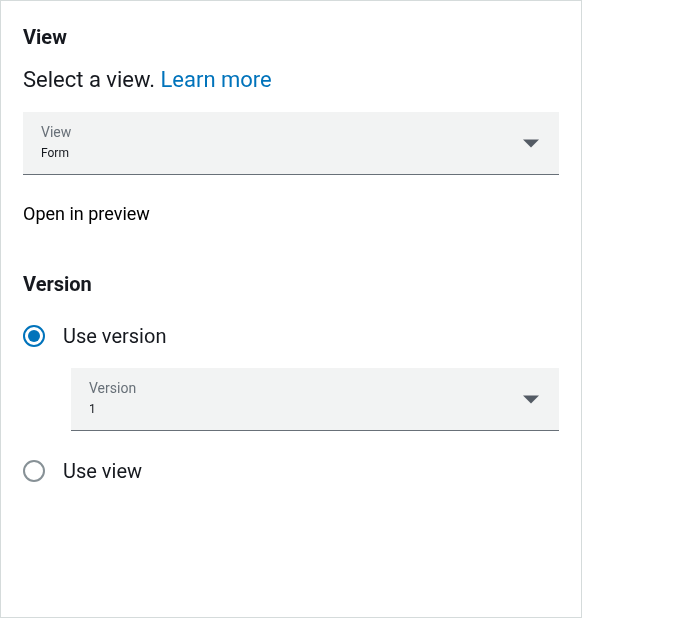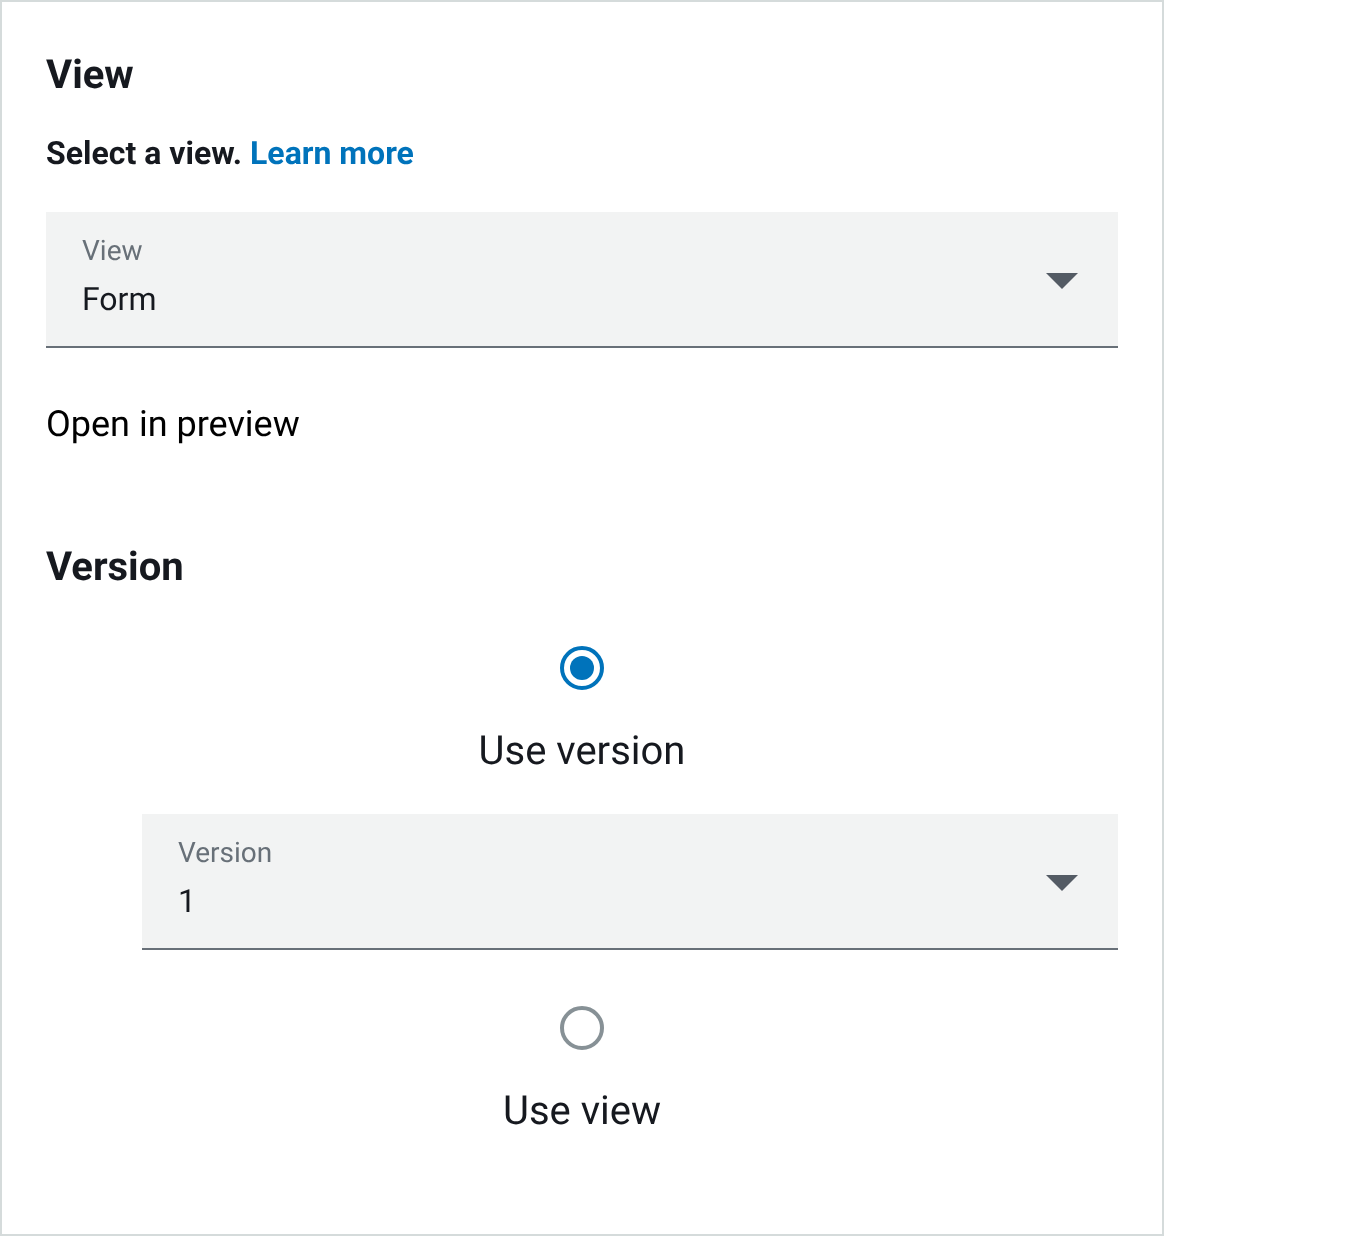--- a/index.html
+++ b/index.html
@@ -18,43 +18,42 @@
       border: 1px solid #d5dbdb;
       padding: 24px 22px;
     }
     .section-title {
       font-size: 20px;
       font-weight: 700;
       color: #16191f;
       margin-bottom: 18px;
     }
     .subtitle {
-      font-size: 16px;
+      font-size: 22px;
       color: #16191f;
       margin-bottom: 20px;
-      font-weight: bold;
     }
     .link {
       color: #0073bb;
       cursor: pointer;
     }
     .select-field {
       background: #f2f3f3;
       border-bottom: 1px solid #687078;
       padding: 12px 18px 14px 18px;
       position: relative;
       cursor: pointer;
     }
     .select-label {
       font-size: 14px;
       color: #687078;
       margin-bottom: 6px;
     }
     .select-value {
-      font-size: 16px;
+      font-size: 12px;
       color: #16191f;
     }
     .select-caret {
       position: absolute;
       right: 20px;
       top: 50%;
       transform: translateY(-50%);
     }
     .select-caret svg {
       width: 16px;
@@ -72,21 +71,20 @@
       margin-top: 48px;
     }
     .version-options {
       margin-top: 28px;
     }
     .radio-row {
       display: flex;
       align-items: center;
       gap: 18px;
       margin-bottom: 20px;
-      flex-direction: column;
     }
     .radio {
       width: 22px;
       height: 22px;
       border-radius: 50%;
       border: 2px solid #879196;
       position: relative;
       cursor: pointer;
       flex-shrink: 0;
     }

